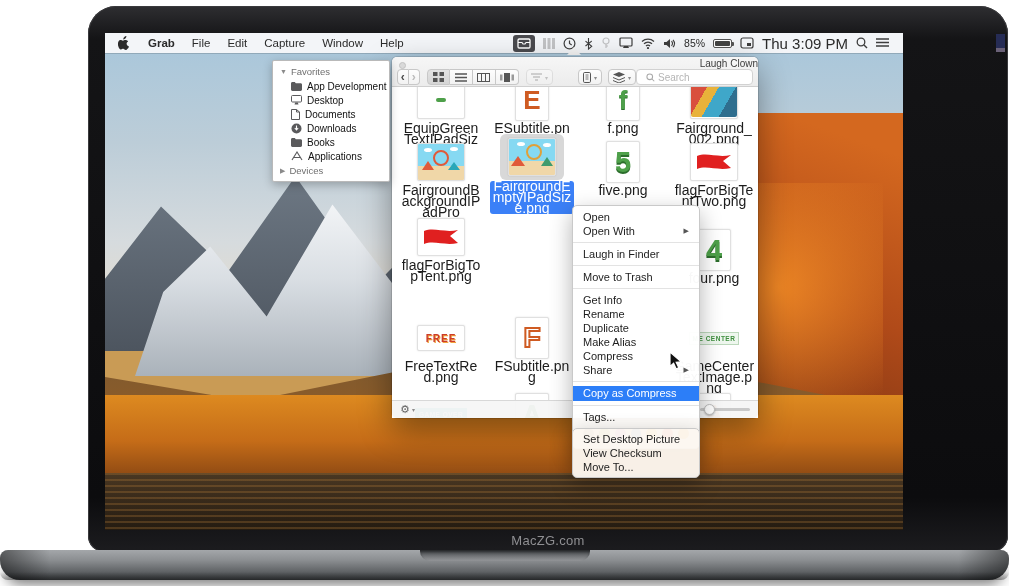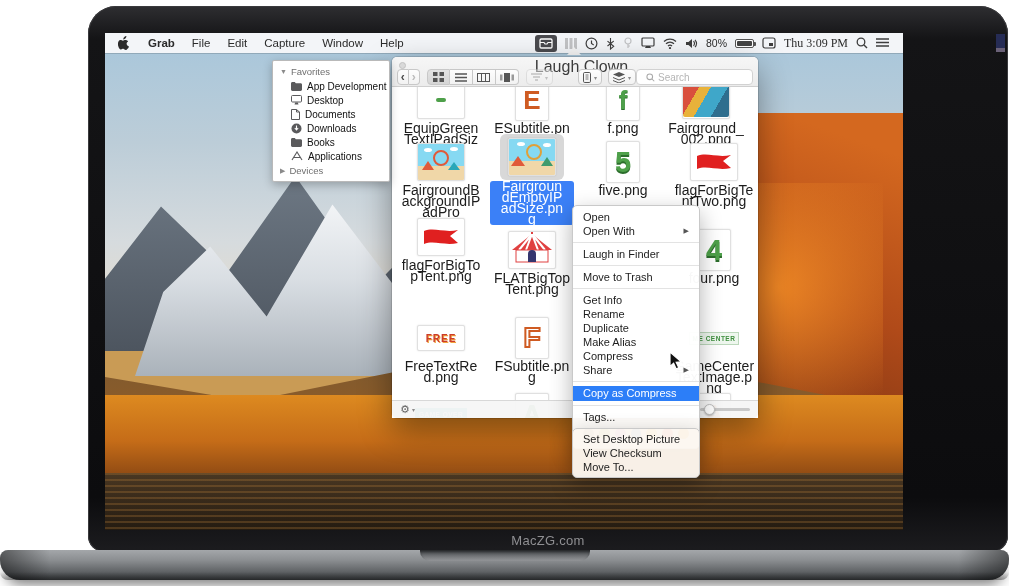--- a/index.html
+++ b/index.html
@@ -47,21 +47,21 @@
   #menubar { position:absolute; left:0; top:0; width:100%; height:20px; background:rgba(248,248,250,.94);
     display:flex; align-items:center; font-size:11.5px; color:#2b2b2b; box-shadow:0 1px 0 rgba(0,0,0,.15); z-index:4; }
   #menubar .mitem { margin-right:17px; }
   #menubar .bold { font-weight:bold; }
   #apple-glyph { width:12px; height:14px; margin:0 18px 0 13px; }
   #mb-right { margin-left:auto; display:flex; align-items:center; gap:8px; padding-right:14px; }
   .st-ic { display:inline-flex; align-items:center; justify-content:center; height:16px; }
   .st-ic svg { display:block; }
   .faint { opacity:.35; }
   #ic-grab-drawer { width:22px; height:17px; background:#4a4a4e; border-radius:3px; display:flex; align-items:center; justify-content:center; }
-  #mb-clock { font-size:12px; white-space:nowrap;font-family:Liberation Serif, serif; }
+  #mb-clock { font-size:15px; white-space:nowrap; }
   #mb-batt-label { font-size:10.5px; }
   .batt-body { width:19px; height:9px; border:1px solid #555; border-radius:2px; position:relative; background:#fff; }
   .batt-body::before { content:""; position:absolute; inset:1px; background:#444; border-radius:1px; }
   .batt-body::after { content:""; position:absolute; right:-3px; top:2px; width:2px; height:4px; background:#555; border-radius:0 1px 1px 0; }
 
   
   #popover-caret { position:absolute; left:462px; top:14px; width:0; height:0; z-index:5;
     border-left:7px solid transparent; border-right:7px solid transparent; border-bottom:8px solid #f4f4f4; }
 
   
@@ -72,21 +72,21 @@
   .sb-tri { font-size:7px; color:#8a8a8a; }
   .sb-item { display:flex; align-items:center; gap:5px; padding:1.5px 0 1.5px 18px; font-size:10px; color:#111; }
   .sb-item svg { flex:0 0 auto; }
   #sb-devices { position:absolute; left:0; bottom:3px; width:100%; }
 
   
   #finder { position:absolute; left:287px; top:24px; width:366px; height:361px; background:#ffffff; border-radius:5px;
     box-shadow:0 12px 32px rgba(0,0,0,.4), 0 0 0 1px rgba(0,0,0,.12); z-index:5; }
   #fin-header { position:absolute; left:0; top:0; width:100%; height:30px; border-radius:5px 5px 0 0;
     background:linear-gradient(180deg,#f6f6f6,#ececec); border-bottom:1px solid #cfcfcf; }
-  #fin-title { position:absolute; left:13px; right:0; top:1px; text-align:center; font-size:16px; color:#3c3c3c; }
+  #fin-title { position:absolute; left:13px; right:0; top:1px; text-align:right; font-size:10px; color:#3c3c3c; }
   #traffic-dot { position:absolute; left:7px; top:5px; width:7px; height:7px; border-radius:50%; background:#d9d9d9; border:1px solid #c2c2c2; }
   #fin-toolbar { position:absolute; left:5px; right:5px; top:12px; height:16px; display:flex; align-items:center; }
   .tb-btn { height:16px; border:1px solid #c8c8c8; background:linear-gradient(#fdfdfd,#f2f2f2); display:flex; align-items:center; justify-content:center; color:#4a4a4a; }
   .tb-nav { width:19px; font-size:12px; font-weight:bold; }
   #tb-back { border-radius:4px 0 0 4px; }
   #tb-fwd { border-radius:0 4px 4px 0; border-left:none; color:#bbb; }
   #tb-views { display:flex; margin-left:7px; }
   .tb-seg { width:23px; }
   .tb-seg.first { border-radius:4px 0 0 4px; }
   .tb-seg.mid { border-left:none; }
@@ -100,21 +100,21 @@
 
   #fin-content { position:absolute; left:0; top:30px; right:0; bottom:0; overflow:hidden; background:#fff; }
   .cell { position:absolute; width:86px; text-align:center; }
   .thumbbox { height:44px; display:flex; align-items:center; justify-content:center; }
   .thumb { background:#fff; border:1px solid #e0e0e0; border-radius:2px; box-shadow:0 0 2px rgba(0,0,0,.12);
     display:flex; align-items:center; justify-content:center; overflow:hidden; }
   .t-card { width:48px; height:38px; }
   .t-tall { width:34px; height:42px; }
   .fname { margin-top:1px; font-size:14px; line-height:11px; color:#1c1c1c; word-break:break-all; padding:0 2px; }
   .selwrap { background:#d8d8d8; border-radius:6px; padding:4px 8px; display:inline-flex; }
-  .fname.sel { background:#3b80f7; color:#fff; border-radius:3px; display:inline-block; padding:0 9px; margin-top:2px; max-width:84px; }
+  .fname.sel { background:#3b80f7; color:#fff; border-radius:3px; display:inline-block; padding:0 0; margin-top:2px; max-width:84px; }
   .g-letter { font-weight:bold; font-size:26px; color:#cf5b22; line-height:1; }
   .g-green { color:#4ea04a; text-shadow:0 1px 0 #2c6e2c; }
   .g-number { font-weight:bold; font-size:29px; line-height:1; color:#4ea04a; text-shadow:0 1.5px 0 #2c6e2c; }
   .g-outline { font-weight:bold; font-size:28px; line-height:1; color:#fff; -webkit-text-stroke:2px #cf5b22; }
   .g-free { font-weight:bold; font-size:10px; color:#cc3b2a; text-shadow:1px 1px 0 #f0a23c; letter-spacing:1px; }
   .g-banner-green { font-weight:bold; font-size:6.5px; color:#3e8f3e; border:1px solid #bcd8bc; background:#eef7ee; padding:2px 3px; letter-spacing:.5px; }
   .g-banner-teal { font-weight:bold; font-size:6.5px; color:#fff; background:#2aa7b8; padding:3px 4px; letter-spacing:.5px; }
   .t-equip-dash { width:10px; height:4px; background:#4ea04a; border-radius:2px; }
   .t-photo { background:linear-gradient(120deg,#d94f3d 0 28%,#e8b23a 28% 46%,#3fa7c9 46% 72%,#2f6e8e 72% 100%); width:48px; height:34px; border-radius:2px; }
   .t-striped { width:22px; height:34px; background:repeating-linear-gradient(90deg,#4ea04a 0 3px,#ffffff 3px 6px); border:1px solid #2c6e2c; border-radius:3px; }
@@ -211,21 +211,21 @@
               <path d="M1 3.5a9 9 0 0 1 12 0M3 5.8a6 6 0 0 1 8 0M5 8a3 3 0 0 1 4 0" fill="none" stroke="#3e3e3e" stroke-width="1.3"></path>
               <circle cx="7" cy="10" r="1.1" fill="#3e3e3e"></circle>
             </svg>
         </span>
         <span class="st-ic">
           <svg width="13" height="11" viewBox="0 0 13 11">
               <path d="M1 4h2.5L7 1v9L3.5 7H1z" fill="#3e3e3e"></path>
               <path d="M8.5 3.2a3.5 3.5 0 0 1 0 4.6M10 1.8a5.8 5.8 0 0 1 0 7.4" fill="none" stroke="#3e3e3e" stroke-width="1.1"></path>
             </svg>
         </span>
-        <span id="mb-batt-label">80%</span>
+        <span id="mb-batt-label">85%</span>
         <span class="st-ic">
             <span class="batt-body"></span>
           </span>
         <span class="st-ic">
           <svg width="14" height="12" viewBox="0 0 14 12">
               <rect x="1" y="1" width="12" height="10" rx="2" fill="none" stroke="#3e3e3e" stroke-width="1.2"></rect>
               <rect x="7" y="6" width="4" height="3" fill="#3e3e3e"></rect>
             </svg>
         </span>
         <span id="mb-clock">Thu 3:09 PM</span>
@@ -379,21 +379,21 @@
           <div class="fname">ESubtitle.png</div>
         </div>
         <div class="cell" style="left:188px;top:-9px">
           <div class="thumbbox">
               <div class="thumb t-tall">
                 <span class="g-letter g-green">f</span>
               </div>
             </div>
           <div class="fname">f.png</div>
         </div>
-        <div class="cell" style="left:271px;top:-9px">
+        <div class="cell" style="left:279px;top:-9px">
           <div class="thumbbox">
               <div class="thumb t-card">
                 <div class="t-photo"></div>
               </div>
             </div>
           <div class="fname">Fairground_002.png</div>
         </div>
 
         <div class="cell" style="left:6px;top:53px">
           <div class="thumbbox">
@@ -451,34 +451,20 @@
         <div class="cell" style="left:6px;top:128px">
           <div class="thumbbox">
               <div class="thumb t-card">
             <svg width="38" height="20" viewBox="0 0 38 20">
                   <path d="M2 4c10-4 20 2 34-1l-8 6 8 7c-14 3-24-3-34 1z" fill="#e02020"></path>
                 </svg>
           </div>
             </div>
           <div class="fname">flagForBigTopTent.png</div>
         </div>
-        <div class="cell" style="left:97px;top:141px">
-          <div class="thumbbox">
-              <div class="thumb t-card">
-            <svg width="44" height="36" viewBox="0 0 44 36">
-                  <path d="M22 2l20 16H2z" fill="#e04040"></path>
-                  <path d="M22 2l-6 16M22 2l6 16M22 2l-13 16M22 2l13 16" stroke="#fff" stroke-width="2"></path>
-                  <rect x="6" y="18" width="32" height="12" fill="#fff" stroke="#e04040"></rect>
-                  <path d="M18 30v-8a4 4 0 0 1 8 0v8z" fill="#35356e"></path>
-                  <path d="M22 2V0" stroke="#e04040" stroke-width="2"></path>
-                </svg>
-          </div>
-            </div>
-          <div class="fname">FLATBigTopTent.png</div>
-        </div>
         <div class="cell" style="left:279px;top:141px">
           <div class="thumbbox">
               <div class="thumb t-tall">
                 <span class="g-number">4</span>
               </div>
             </div>
           <div class="fname">four.png</div>
         </div>
 
         <div class="cell" style="left:6px;top:229px">

